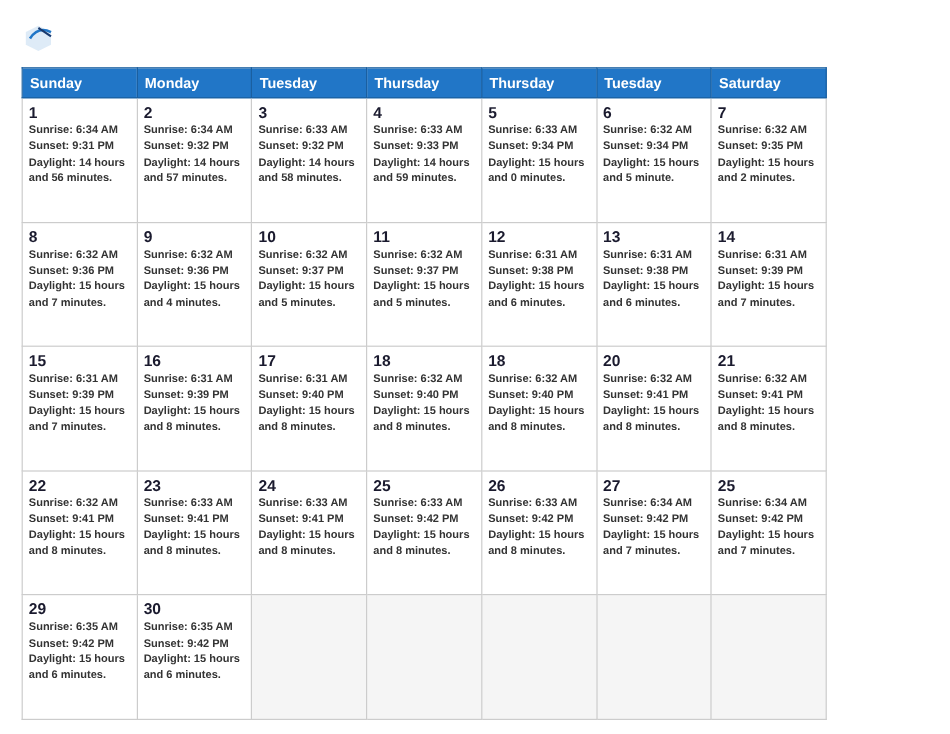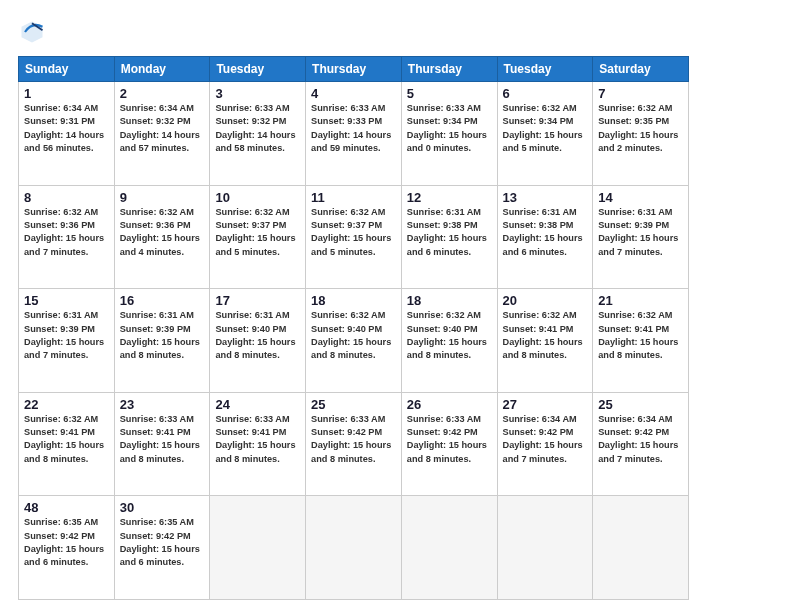--- a/index.html
+++ b/index.html
@@ -385,21 +385,21 @@
         <div class="day-info">
           <span>Sunrise: 6:34 AM</span><br>
           <span>Sunset: 9:42 PM</span><br>
           <span>Daylight: 15 hours</span><br>
           <span>and 7 minutes.</span>
         </div>
       </td>
         </tr>
         <tr>
           <td>
-        <span class="day-num">48</span>
+        <span class="day-num">29</span>
         <div class="day-info">
           <span>Sunrise: 6:35 AM</span><br>
           <span>Sunset: 9:42 PM</span><br>
           <span>Daylight: 15 hours</span><br>
           <span>and 6 minutes.</span>
         </div>
       </td>
           <td>
         <span class="day-num">30</span>
         <div class="day-info">

